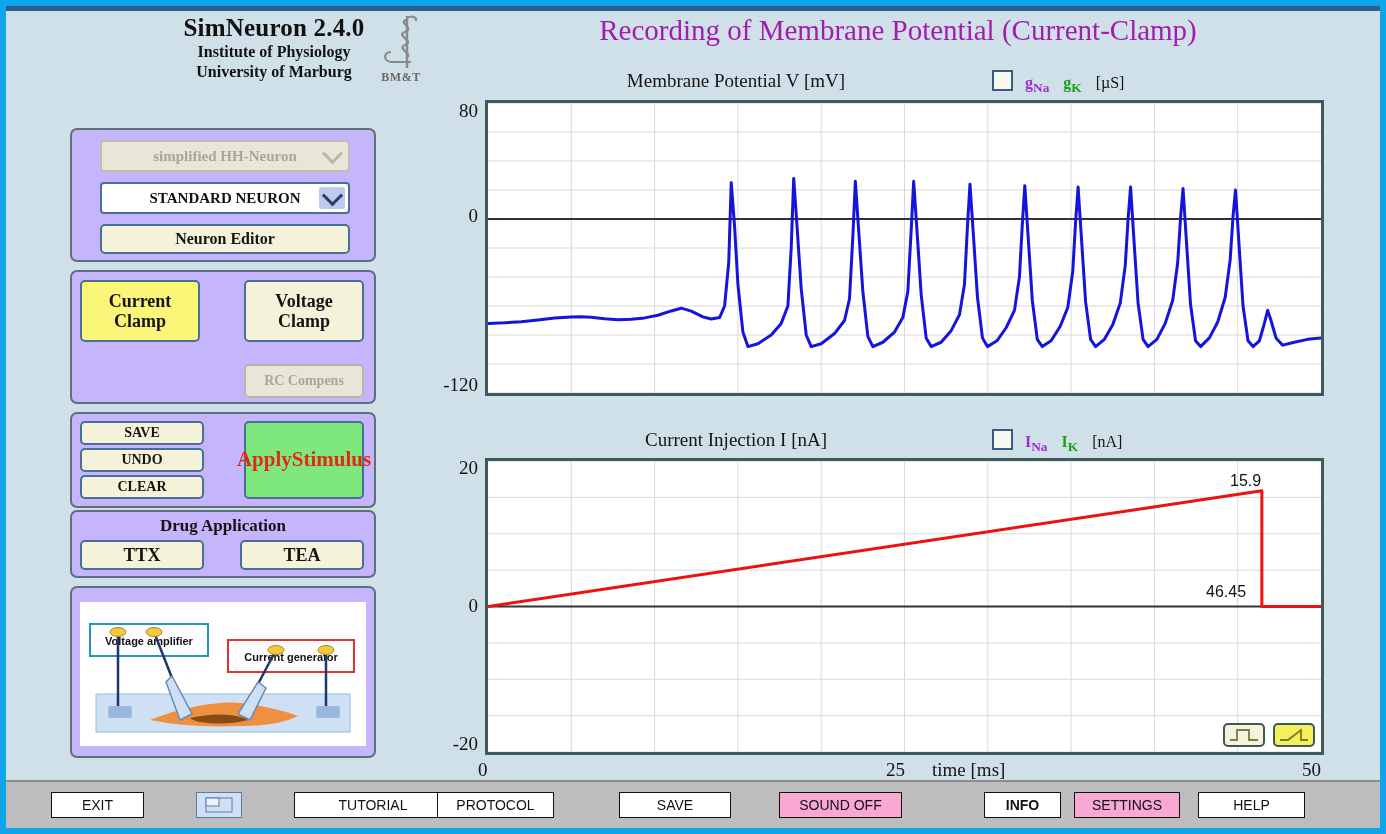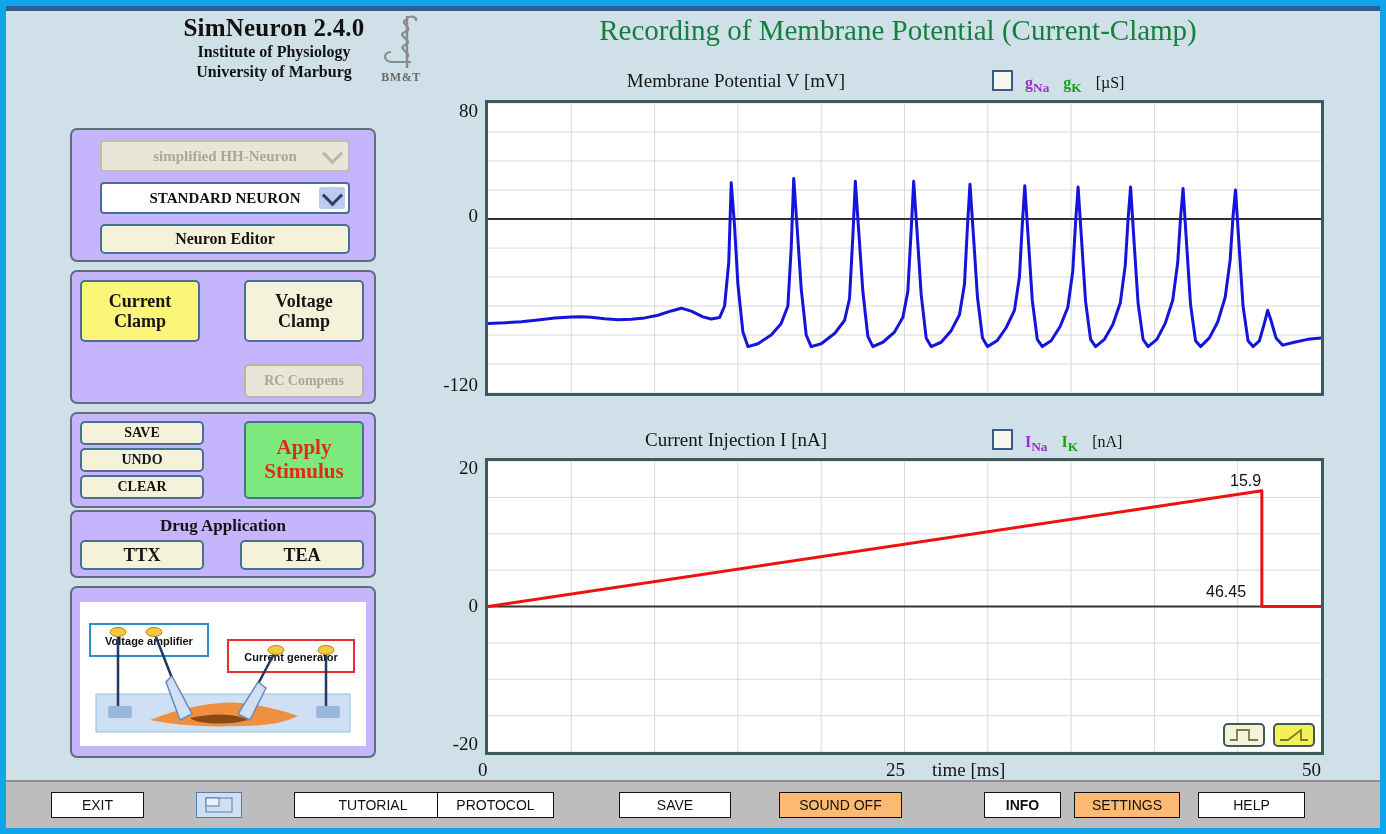--- a/index.html
+++ b/index.html
@@ -20,21 +20,21 @@
   }
   
   .brand{position:absolute;left:118px;top:8px;width:300px;text-align:center;color:#111;}
   .brand .t1{font-size:25px;font-weight:bold;letter-spacing:.2px;}
   .brand .t2{font-size:16px;font-weight:bold;line-height:1.25;}
   .logo{position:absolute;left:360px;top:6px;width:70px;height:76px;text-align:center;}
   .logo svg{display:block;margin:0 auto;}
   .logo .cap{font-size:12px;font-weight:bold;color:#6a6a6a;letter-spacing:.5px;margin-top:-2px;}
   .maintitle{
     position:absolute;left:452px;top:8px;width:880px;text-align:center;
-    font-size:29px;color:#15803d;
+    font-size:29px;color:#a21caf;
   }
   
   .panel{
     position:absolute;background:#c4b5fd;
     border:2px solid #5f6f7a;border-radius:7px;
     box-sizing:border-box;
   }
   .btn{
     box-sizing:border-box;
     background:#f5f2da;border:2px solid #4a6f96;border-radius:5px;
@@ -81,21 +81,21 @@
   #bottombar{
     position:absolute;left:0;right:0;bottom:0;height:46px;background:#bdbdbd;
     border-top:2px solid #8d8d8d;
   }
   .bbtn{
     position:absolute;top:10px;height:26px;box-sizing:border-box;
     background:#fff;border:1px solid #111;
     font-family:"Liberation Sans",sans-serif;font-size:14px;color:#111;
     display:flex;align-items:center;justify-content:center;cursor:pointer;
   }
-  .bbtn.cream{background:#fdba74;}
+  .bbtn.cream{background:#f9a8d4;}
 </style>
 </head>
 <body>
 
 <div id="app">
 
   <div class="brand">
     <div class="t1">SimNeuron 2.4.0</div>
     <div class="t2">Institute of Physiology</div>
     <div class="t2">University of Marburg</div>
@@ -138,21 +138,21 @@
       <span>Voltage</span>
       <span>Clamp</span>
     </div>
     <div class="btn disabled" style="position:absolute;left:172px;top:92px;width:120px;height:34px;font-size:14px;">RC Compens</div>
   </div>
 
   <div class="panel" style="left:64px;top:406px;width:306px;height:96px;">
     <div class="btn" style="position:absolute;left:8px;top:7px;width:124px;height:24px;font-size:14px;">SAVE</div>
     <div class="btn" style="position:absolute;left:8px;top:34px;width:124px;height:24px;font-size:14px;">UNDO</div>
     <div class="btn" style="position:absolute;left:8px;top:61px;width:124px;height:24px;font-size:14px;">CLEAR</div>
-    <div class="btn green" style="position:absolute;left:172px;top:7px;width:120px;height:78px;font-size:21px;flex-direction:column;">
+    <div class="btn green" style="position:absolute;left:172px;top:7px;width:120px;height:78px;font-size:21px;">
       <span>Apply</span>
       <span>Stimulus</span>
     </div>
   </div>
 
   <div class="panel" style="left:64px;top:504px;width:306px;height:68px;">
     <div class="paneltitle" style="position:absolute;left:0;top:4px;width:100%;">Drug Application</div>
     <div class="btn" style="position:absolute;left:8px;top:28px;width:124px;height:30px;font-size:18px;">TTX</div>
     <div class="btn" style="position:absolute;left:168px;top:28px;width:124px;height:30px;font-size:18px;">TEA</div>
   </div>

